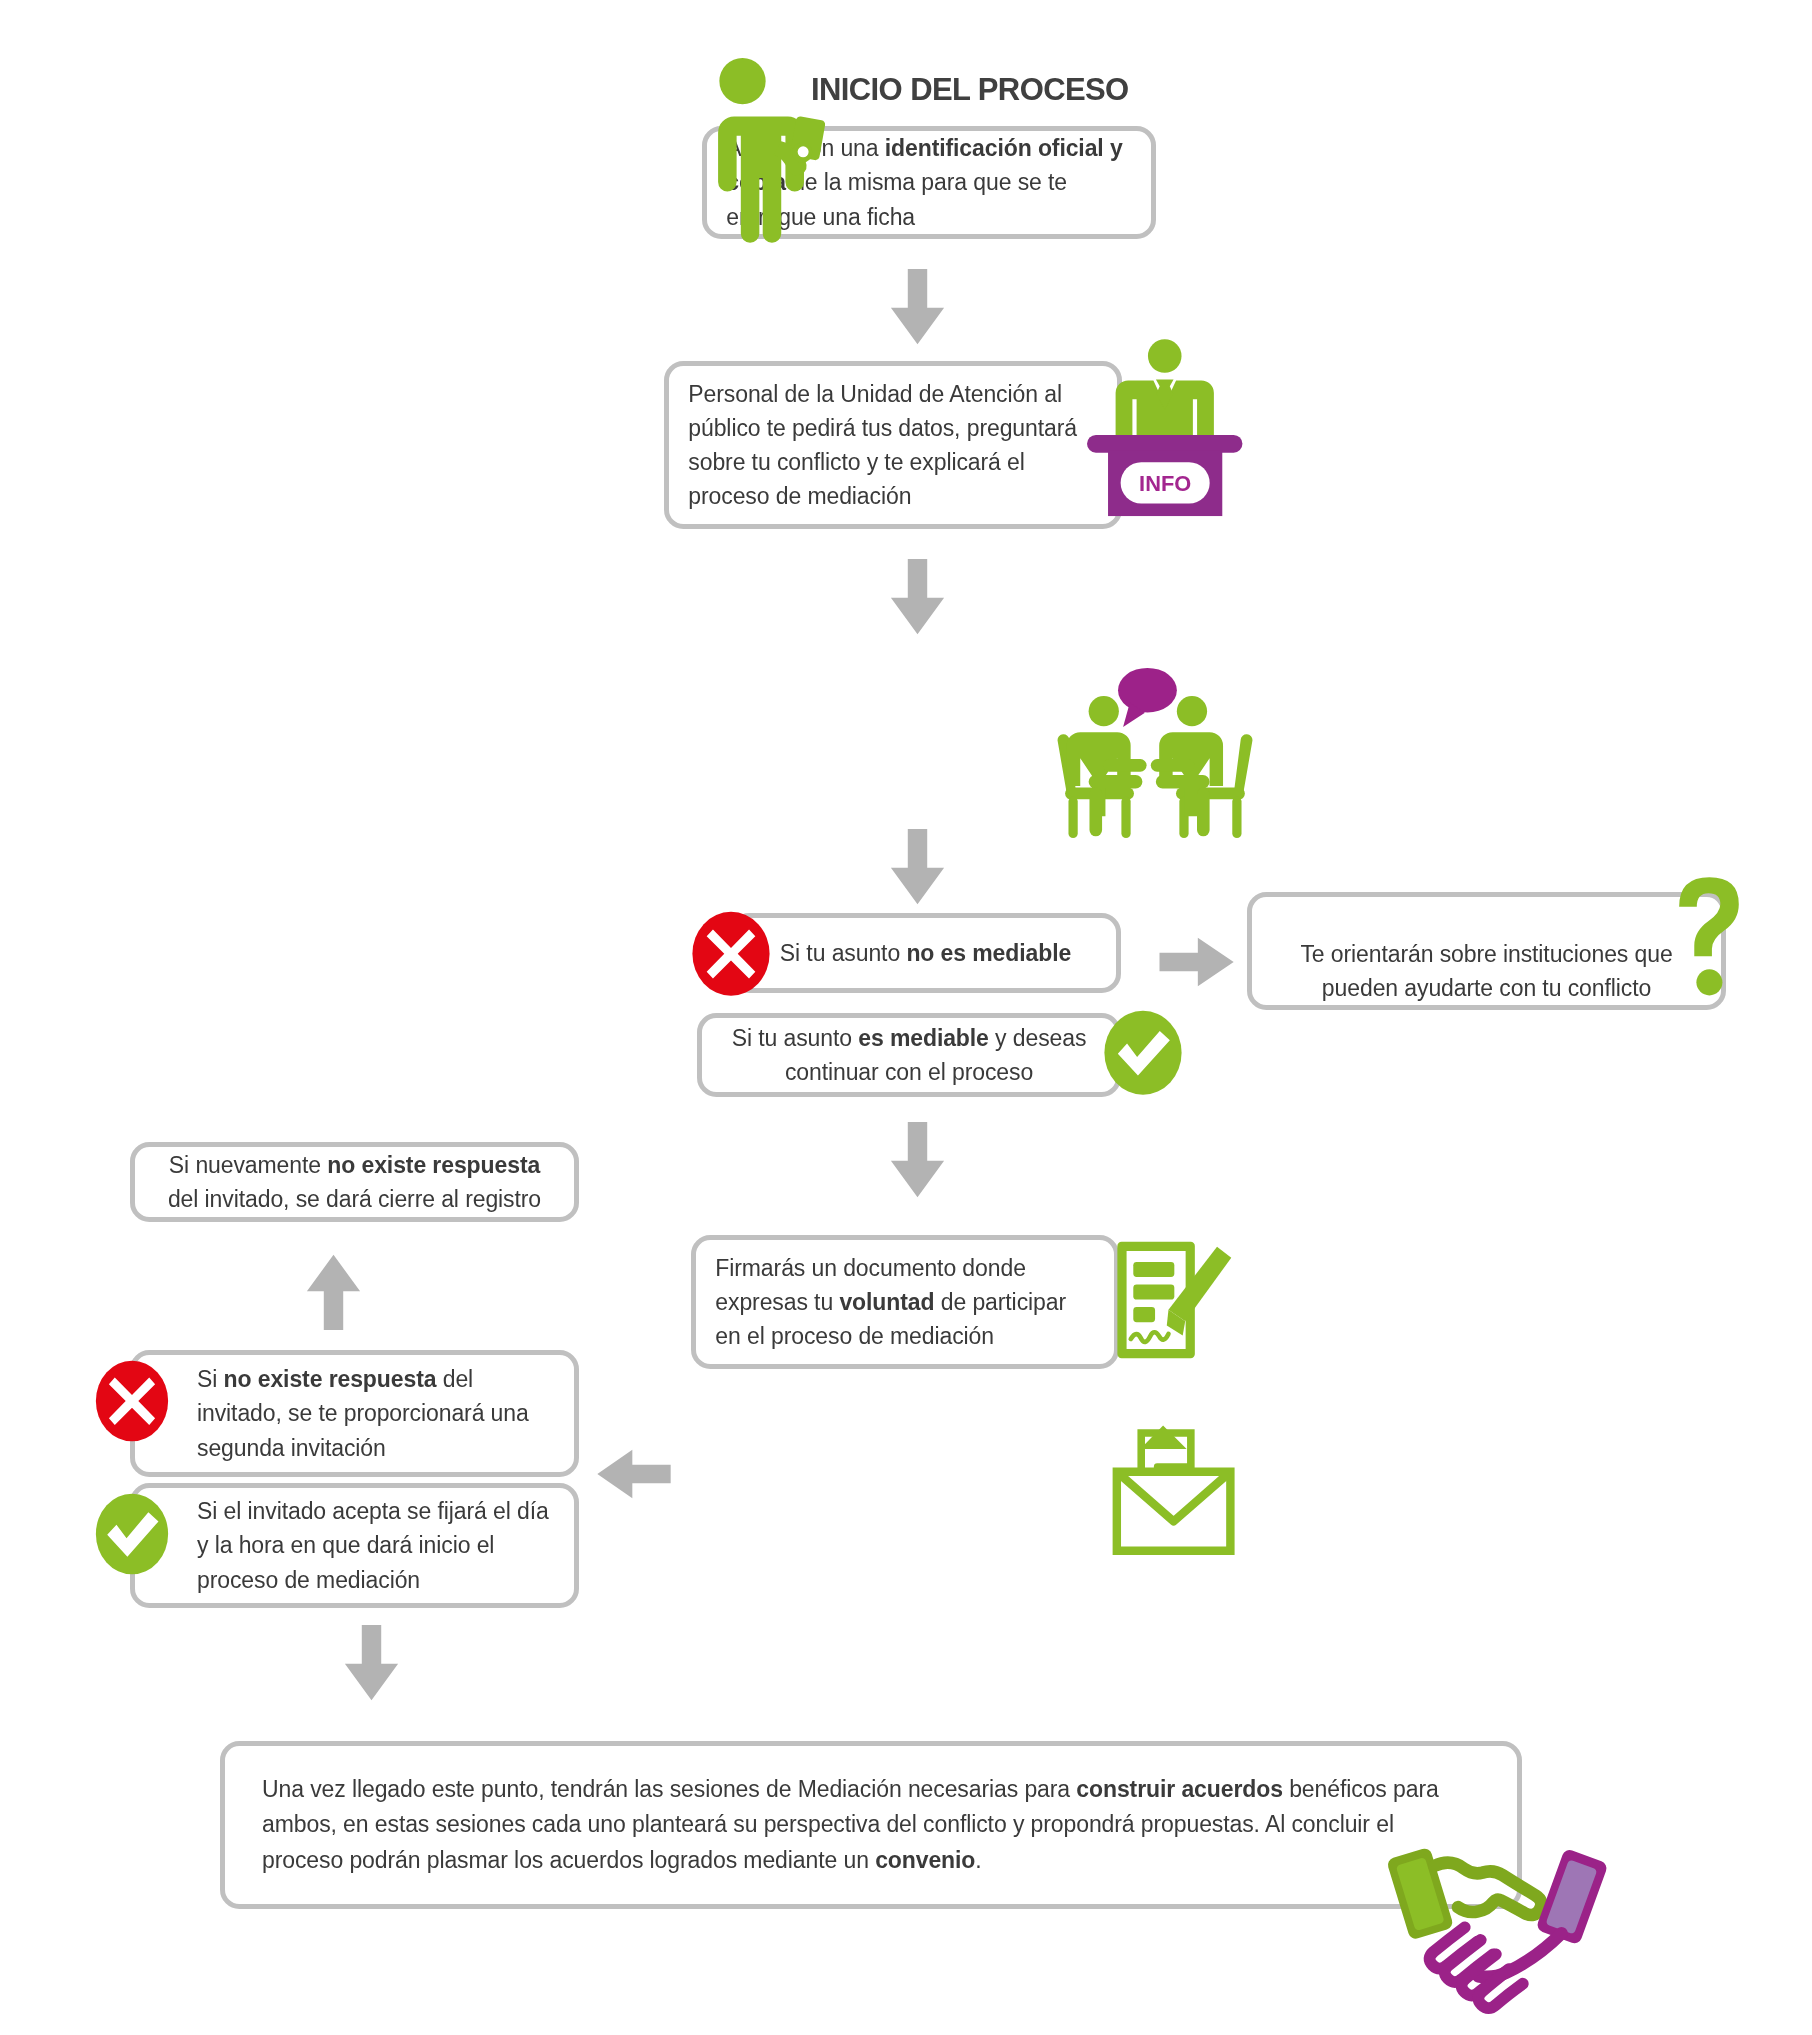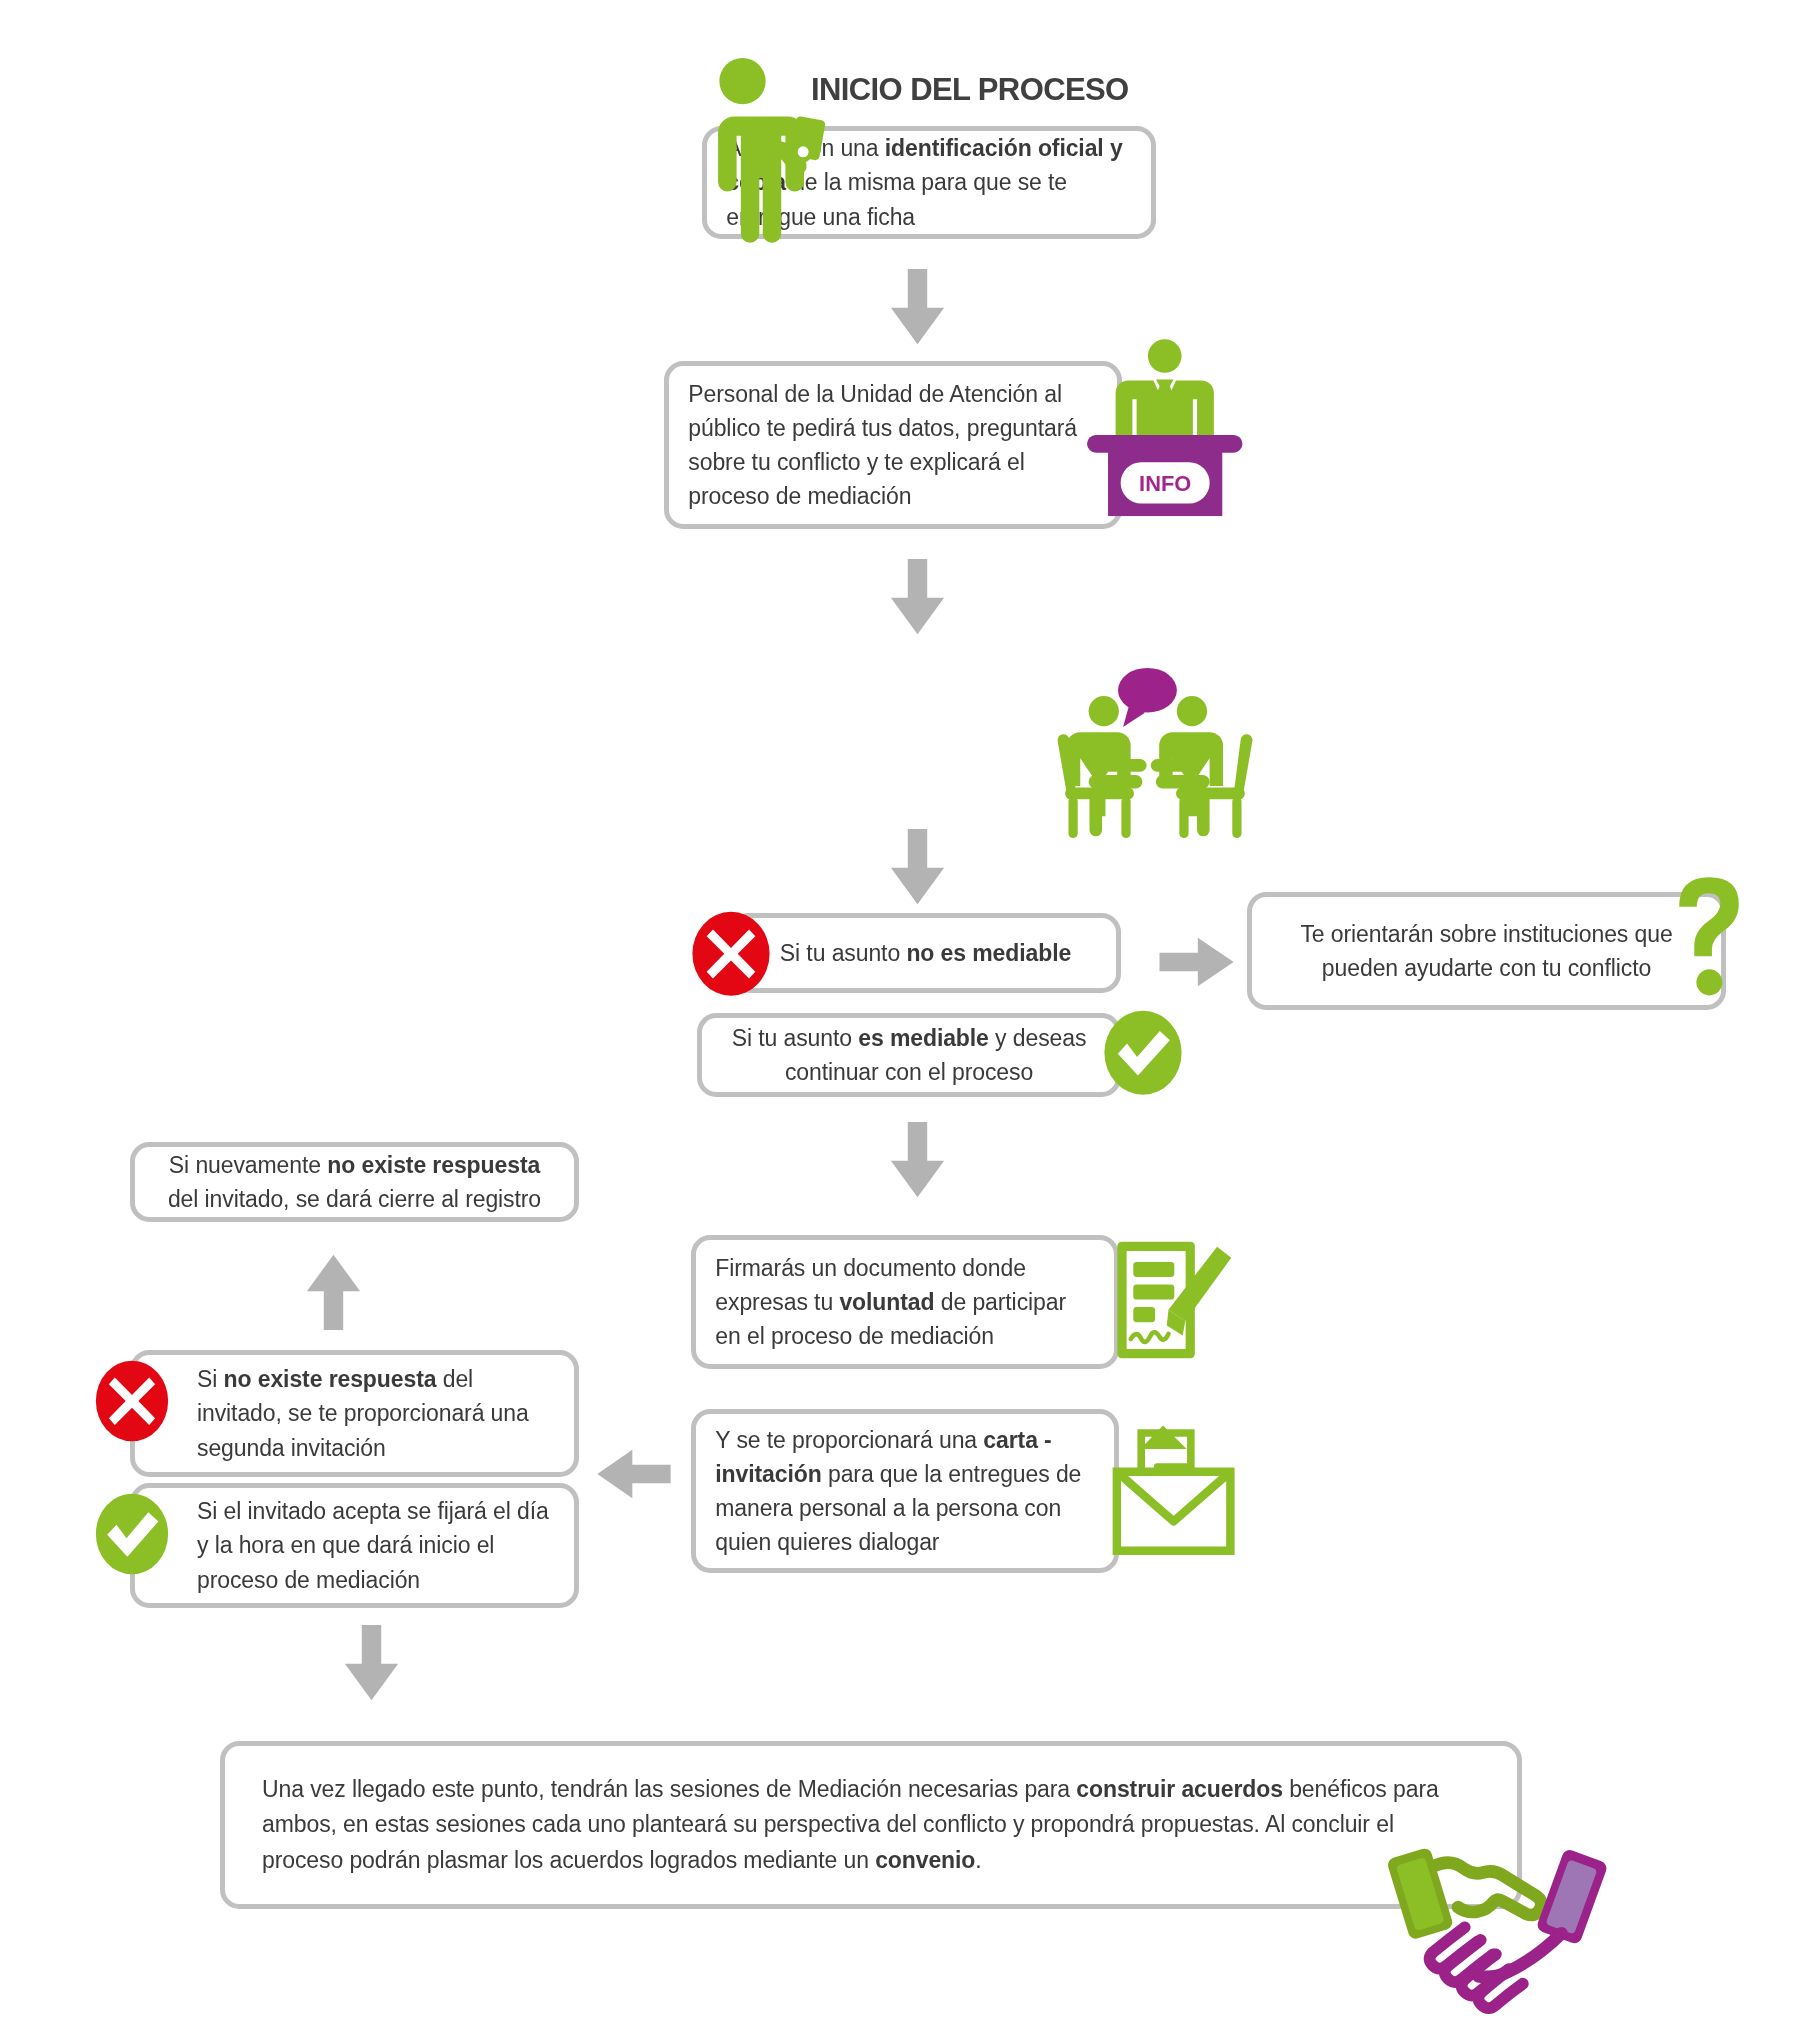--- a/index.html
+++ b/index.html
@@ -176,21 +176,21 @@
       <path d="M57 44 L100 88 L143 44 L158 60 L116 102 L158 145 L143 161 L100 118 L57 161 L42 145 L84 102 L42 60 Z" fill="#ffffff"></path>
     </svg>
   </div>
 
   <div class="arrow" style="left:1159px; top:937px;">
     <svg width="76" height="50" viewBox="0 0 180 120">
       <polygon points="0,38 92,38 92,2 178,60 92,118 92,82 0,82" fill="#b3b3b3"></polygon>
     </svg>
   </div>
 
-  <div class="box" id="box-5" style="left:1247px; top:892px; width:479px; height:118px;">
+  <div class="box" id="box-5" style="left:1247px; top:892px; width:479px; height:118px;align-items:flex-end;">
     <span class="txt center">Te orientarán sobre instituciones que pueden ayudarte con tu conflicto</span>
   </div>
   <div class="icon" style="left:1663px; top:874px; width:97px; height:126px;">
     <svg width="97" height="126" viewBox="0 0 230 300">
       <path d="M38 78 q0 -70 72 -70 q70 0 70 64 q0 38 -34 62 q-30 21 -30 44 v18 h-42 v-26
                q0 -34 34 -58 q28 -20 28 -40 q0 -26 -28 -26 q-28 0 -28 32 z" fill="#8CBE26"></path>
       <circle cx="110" cy="258" r="31" fill="#8CBE26"></circle>
     </svg>
   </div>
 
@@ -242,23 +242,20 @@
   <div class="box" id="box-9" style="left:130px; top:1350px; width:449px; height:127px;">
     <span class="txt" style="padding-left:62px;">Si <b>no existe respuesta</b> del invitado, se te proporcionará una segunda invitación</span>
   </div>
   <div class="status-badge" style="left:92px; top:1359px; width:80px; height:84px;">
     <svg width="80" height="84" viewBox="0 0 190 200">
       <ellipse cx="95" cy="100" rx="86" ry="96" fill="#E30613"></ellipse>
       <path d="M54 44 L95 86 L136 44 L150 60 L110 100 L150 141 L136 157 L95 116 L54 157 L40 141 L80 100 L40 60 Z" fill="#ffffff"></path>
     </svg>
   </div>
 
-  <div class="box" id="box-8" style="left:691px; top:1409px; width:428px; height:164px;">
-    <span class="txt">Y se te proporcionará una <b>carta - invitación</b> para que la entregues de manera personal a la persona con quien quieres dialogar</span>
-  </div>
 
   <div class="icon" style="left:1100px; top:1422px; width:143px; height:139px;">
     <svg width="143" height="139" viewBox="0 0 340 330">
 
       <path d="M98 26 L170 26 L170 26 L216 70 L216 250 L98 250 Z" fill="#ffffff"></path>
       <path d="M98 26 h118 v224 h-118 z" fill="none" stroke="#8CBE26" stroke-width="18"></path>
       <path d="M150 8 L206 64 L96 64 Z" fill="#8CBE26"></path>
       <rect x="128" y="98" width="92" height="32" rx="8" fill="#8CBE26"></rect>
       <rect x="128" y="148" width="92" height="32" rx="8" fill="#8CBE26"></rect>
 

